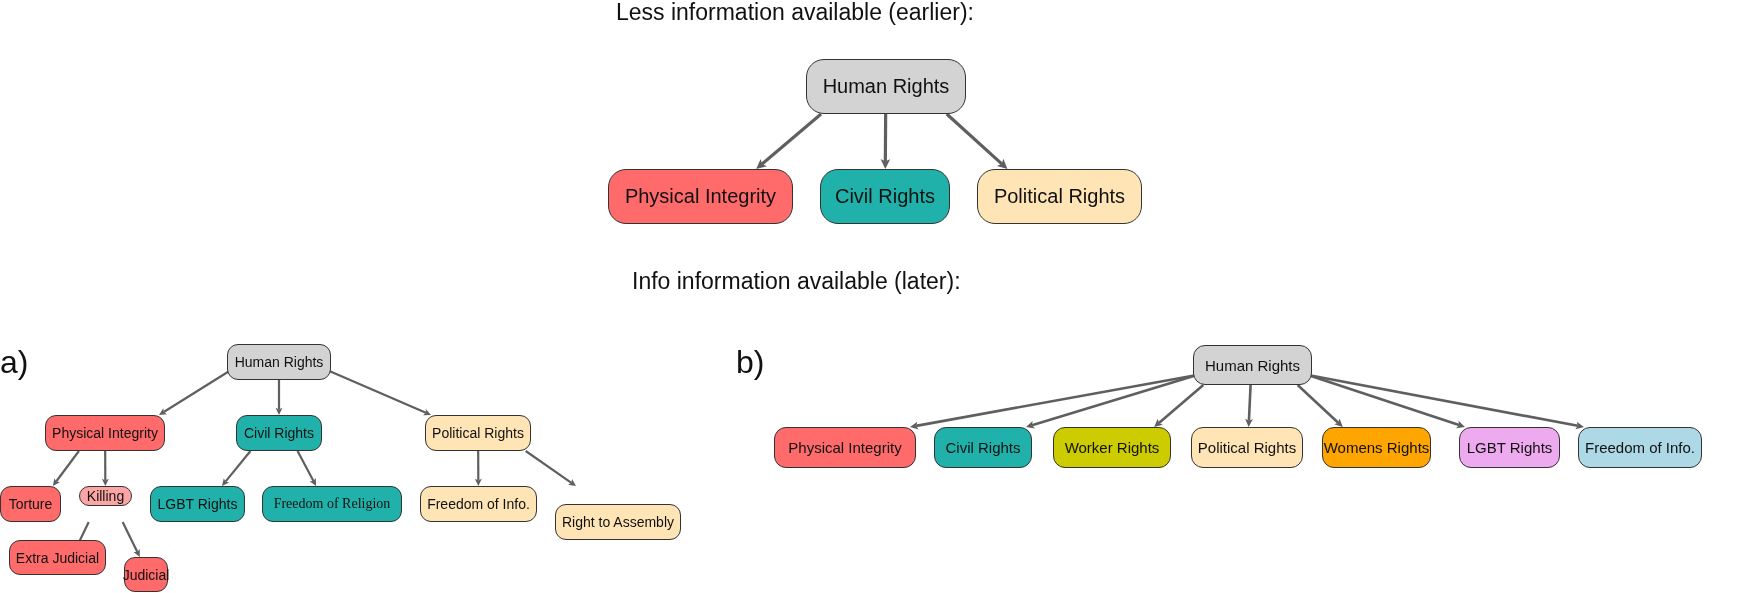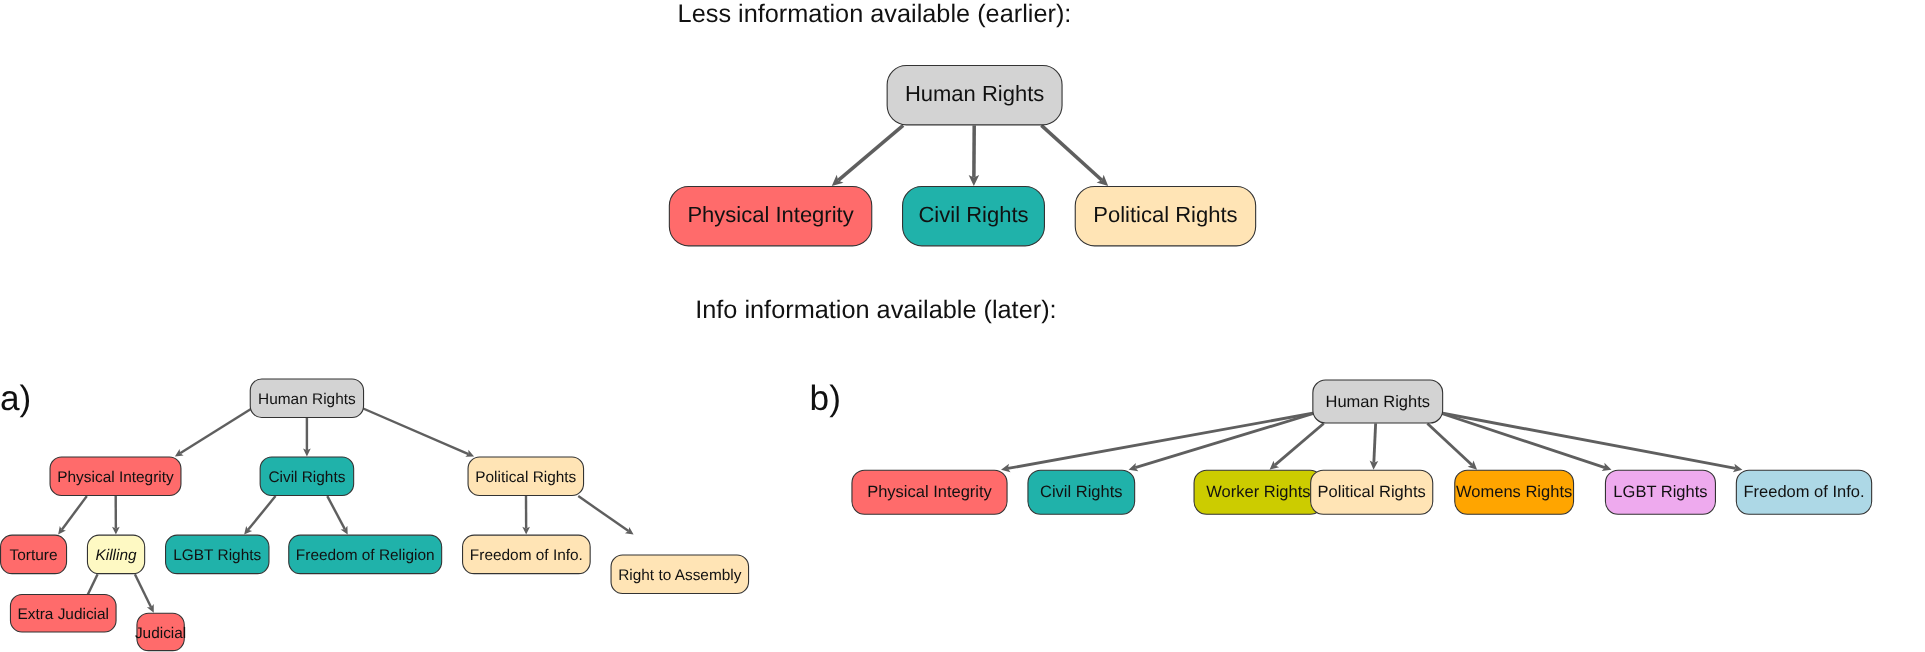--- a/index.html
+++ b/index.html
@@ -128,27 +128,27 @@
     </div>
     <div class="node small" style="left: 236px; top: 415px; width: 86px; height: 36px; background: rgb(32, 178, 170);">
       <span>Civil Rights</span>
     </div>
     <div class="node small" style="left: 425px; top: 415px; width: 106px; height: 36px; background: rgb(255, 228, 181);">
       <span>Political Rights</span>
     </div>
     <div class="node small" style="left: 0px; top: 486px; width: 61px; height: 36px; background: rgb(255, 107, 107);">
       <span>Torture</span>
     </div>
-    <div class="node small" style="left: 79px; top: 486px; width: 53px; height: 36px; background: #fef9c3; font-style: italic;">
+    <div class="node small" style="left: 79px; top: 486px; width: 53px; height: 20px; background: #fca5a5;">
       <span>Killing</span>
     </div>
     <div class="node small" style="left: 150px; top: 486px; width: 95px; height: 36px; background: rgb(32, 178, 170);">
       <span>LGBT Rights</span>
     </div>
-    <div class="node small" style="left: 262px; top: 486px; width: 140px; height: 36px; background: rgb(32, 178, 170);">
+    <div class="node small" style="left: 262px; top: 486px; width: 140px; height: 36px; background: rgb(32, 178, 170); font-family: Liberation Serif, serif;">
       <span>Freedom of Religion</span>
     </div>
     <div class="node small" style="left: 420px; top: 486px; width: 117px; height: 36px; background: rgb(255, 228, 181);">
       <span>Freedom of Info.</span>
     </div>
     <div class="node small" style="left: 555px; top: 504px; width: 126px; height: 36px; background: rgb(255, 228, 181);">
       <span>Right to Assembly</span>
     </div>
     <div class="node small" style="left: 9px; top: 540px; width: 97px; height: 35px; background: rgb(255, 107, 107);">
       <span>Extra Judicial</span>
@@ -158,21 +158,21 @@
     </div>
     <div class="node mid" style="left: 1193px; top: 345px; width: 119px; height: 40px; background: rgb(211, 211, 211);">
       <span>Human Rights</span>
     </div>
     <div class="node mid" style="left: 774px; top: 427px; width: 142px; height: 41px; background: rgb(255, 107, 107);">
       <span>Physical Integrity</span>
     </div>
     <div class="node mid" style="left: 934px; top: 427px; width: 98px; height: 41px; background: rgb(32, 178, 170);">
       <span>Civil Rights</span>
     </div>
-    <div class="node mid" style="left: 1053px; top: 427px; width: 118px; height: 41px; background: rgb(204, 204, 0); margin-left: 32px;">
+    <div class="node mid" style="left: 1053px; top: 427px; width: 118px; height: 41px; background: rgb(204, 204, 0);">
       <span>Worker Rights</span>
     </div>
     <div class="node mid" style="left: 1191px; top: 427px; width: 112px; height: 41px; background: rgb(255, 228, 181);">
       <span>Political Rights</span>
     </div>
     <div class="node mid" style="left: 1322px; top: 427px; width: 109px; height: 41px; background: rgb(255, 165, 0);">
       <span>Womens Rights</span>
     </div>
     <div class="node mid" style="left: 1459px; top: 427px; width: 101px; height: 41px; background: rgb(238, 170, 238);">
       <span>LGBT Rights</span>

